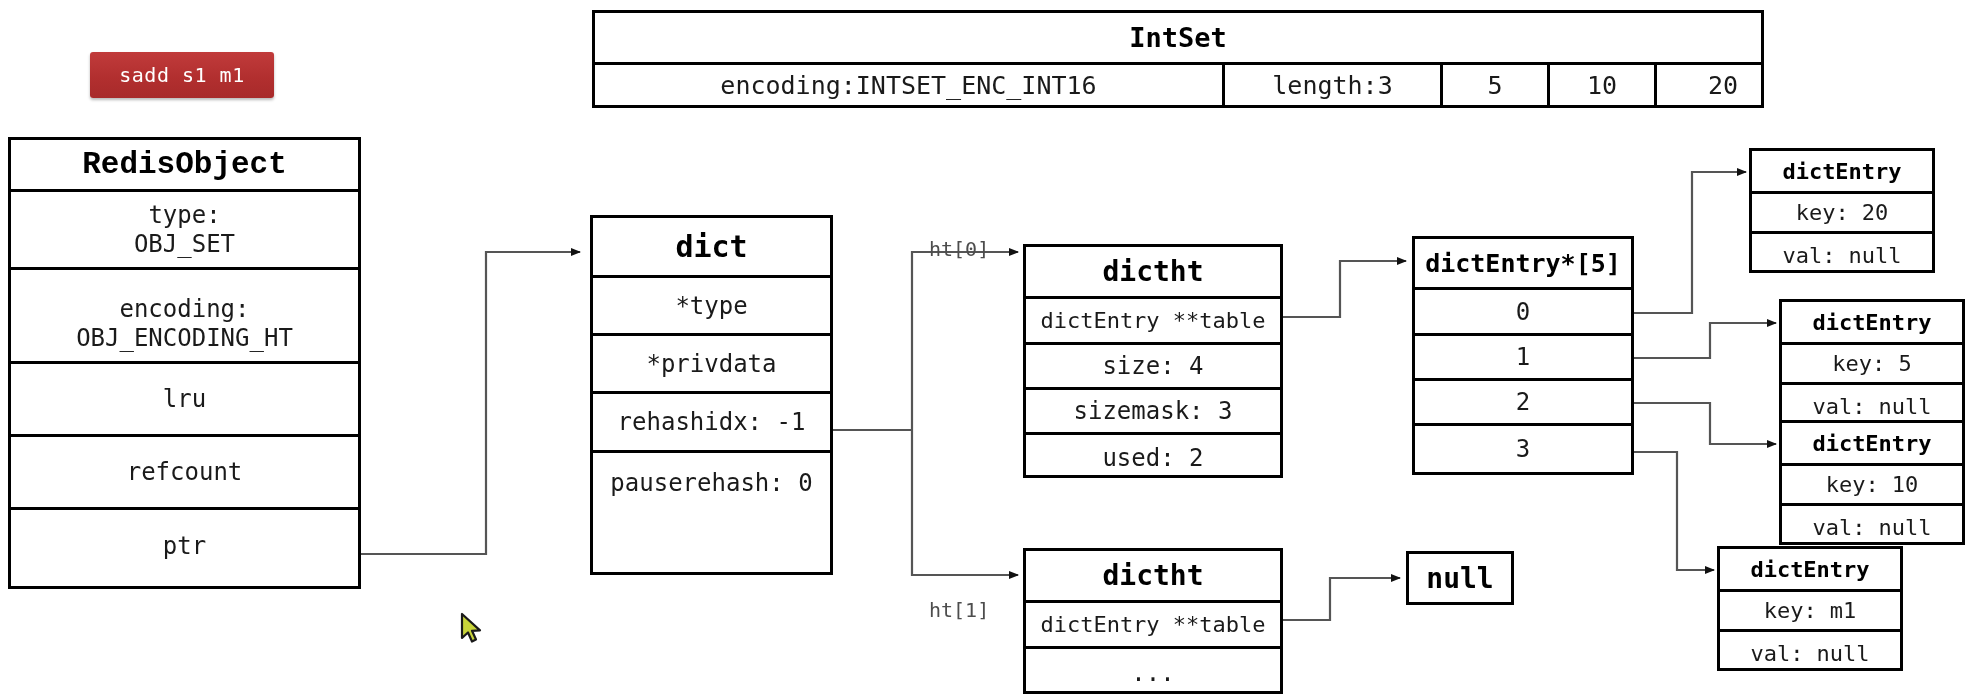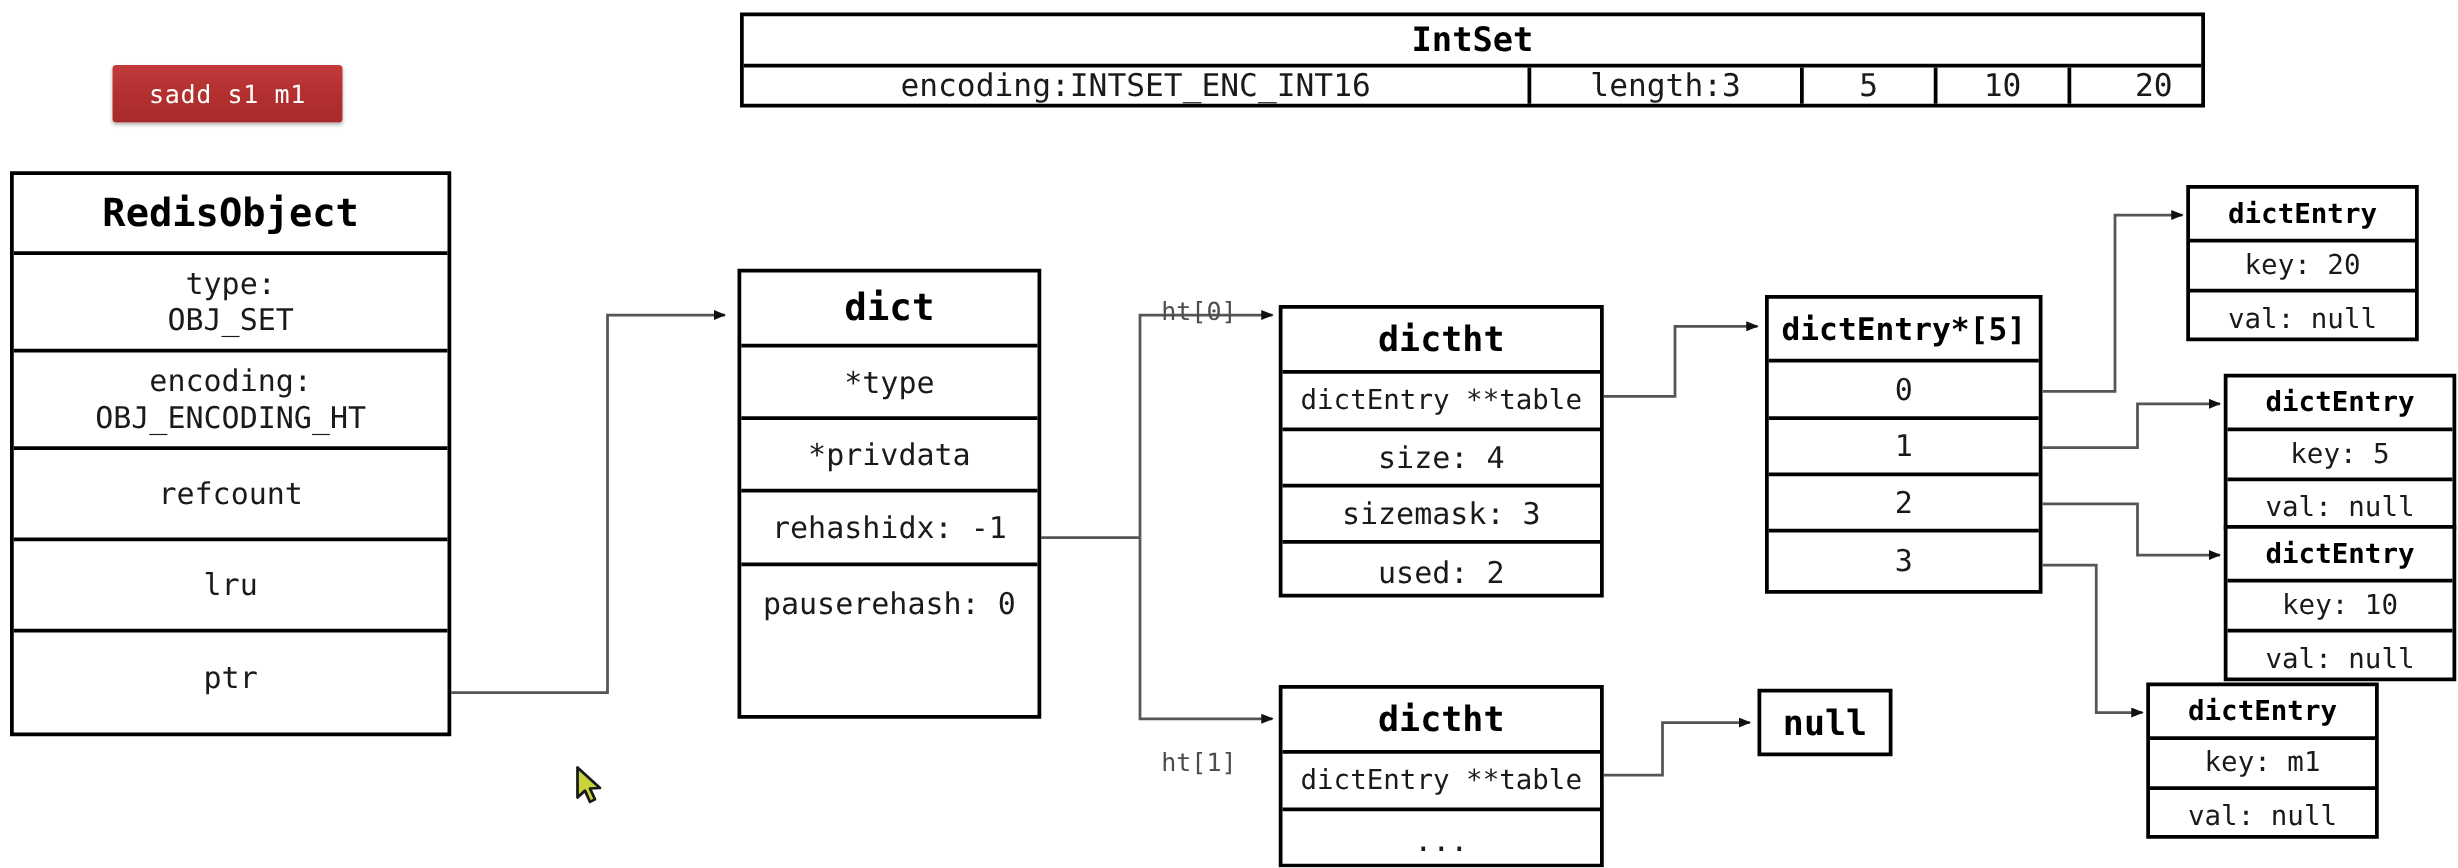--- a/index.html
+++ b/index.html
@@ -135,43 +135,43 @@
       <path d="M1634,358 L1710,358 L1710,323 L1776,323" marker-end="url(#ah)"></path>
 
       <path d="M1634,403 L1710,403 L1710,444 L1776,444" marker-end="url(#ah)"></path>
 
       <path d="M1634,452 L1677,452 L1677,570 L1714,570" marker-end="url(#ah)"></path>
     </g>
   </svg>
 
   <div class="cmd-badge" style="left:90px; top:52px; width:184px; height:46px;">sadd s1 m1</div>
 
-  <div class="box" id="intset" style="left:592px; top:10px; width:1172px; height:76px;text-align:center;">
+  <div class="box" id="intset" style="left:592px; top:10px; width:1172px; height:98px;text-align:center;">
     <div class="is-title" style="height:52px;">IntSet</div>
     <div class="is-cells">
       <div class="is-cell" style="width:630px;">encoding:INTSET_ENC_INT16</div>
       <div class="is-cell" style="width:218px;">length:3</div>
       <div class="is-cell" style="width:107px;">5</div>
       <div class="is-cell" style="width:107px;">10</div>
       <div class="is-cell" style="width:104px;">20</div>
     </div>
   </div>
 
   <div class="box" style="left:8px; top:137px; width:353px; height:452px;">
-    <div class="row title" style="height:64px; font-size:31px;">RedisObject</div>
+    <div class="row title" style="height:52px; font-size:31px;font-family:Liberation Mono, monospace;">RedisObject</div>
     <div class="row two-line" style="height:78px; font-size:24px;">
       <span>type:</span>
       <span>OBJ_SET</span>
     </div>
-    <div class="row two-line" style="height:78px; font-size:24px;">
+    <div class="row two-line" style="height:78px; font-size:24px;margin-top:16px;">
       <span>encoding:</span>
       <span>OBJ_ENCODING_HT</span>
     </div>
+    <div class="row" style="height:73px; font-size:24px;">lru</div>
     <div class="row" style="height:73px; font-size:24px;">refcount</div>
-    <div class="row" style="height:73px; font-size:24px;">lru</div>
     <div class="row" style="height:72px; font-size:24px;">ptr</div>
   </div>
 
   <div class="box" style="left:590px; top:215px; width:243px; height:360px;">
     <div class="row title" style="height:60px; font-size:30px;">dict</div>
     <div class="row" style="height:58px; font-size:24px;">*type</div>
     <div class="row" style="height:58px; font-size:24px;">*privdata</div>
     <div class="row" style="height:59px; font-size:24px;">rehashidx: -1</div>
     <div class="row" style="height:60px; font-size:24px;">pauserehash: 0</div>
   </div>

